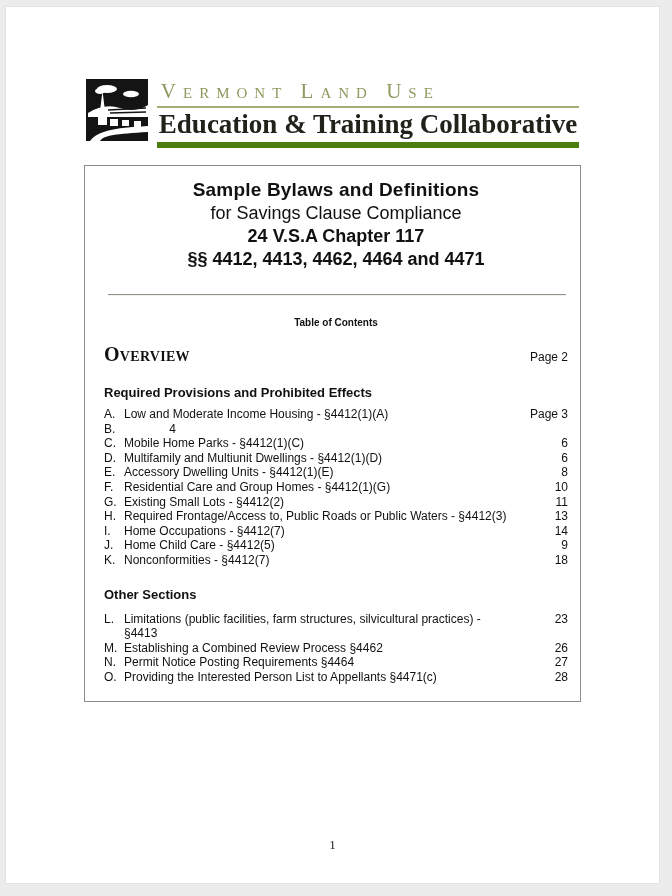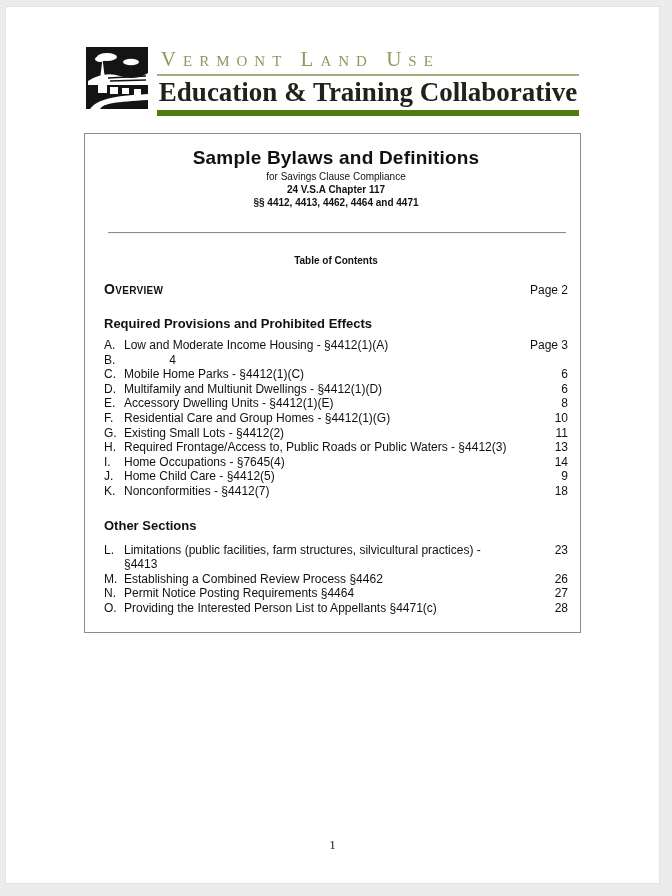--- a/index.html
+++ b/index.html
@@ -13,21 +13,21 @@
   .sheet {
     position: absolute;
     left: 5px; top: 6px;
     width: 655px; height: 878px;
     background: #ffffff;
     border: 1px solid #e3e3e3;
   }
 
   
   .logo-row {
-    margin-top: 40px;
+    margin-top: 72px;
     display: flex;
     justify-content: center;
     align-items: stretch;
     gap: 9px;
   }
   .logo-mark {
     width: 62px; height: 62px;
     background: #141414;
     flex: 0 0 auto;
   }
@@ -67,21 +67,21 @@
     border: 1px solid #8c8c8c;
     padding: 13px 12px 16px 19px;
     background: #fff;
   }
   .title-block { text-align: center; }
   .doc-title {
     font-size: 19px;
     font-weight: bold;
     letter-spacing: 0.2px;
   }
-  .doc-sub { font-size: 10px; margin-top: 2px; }
+  .doc-sub { font-size: 18px; margin-top: 2px; }
   .doc-sub.bold { font-weight: bold; }
 
   .rule {
     height: 2px;
     margin: 24px 2px 21px 4px;
     border-top: 1px solid #8f8f8a;
     border-bottom: 1px solid #f2f2ef;
     background: #d8d8d2;
   }
 
@@ -92,23 +92,24 @@
   }
 
   .overview-row {
     display: flex;
     margin-top: 15px;
     align-items: baseline;
   }
   .overview-label {
     font-weight: bold;
     font-variant: small-caps;
-    font-size: 14px;
+    font-size: 20px;
     letter-spacing: 0.3px;
     flex: 1;
+    font-family: Liberation Serif, serif;
   }
   .overview-page { font-size: 12px; }
 
   .section-heading {
     font-weight: bold;
     font-size: 13px;
     margin-top: 19px;
   }
   .toc-list { margin-top: 7px; }
   .toc-list.other { margin-top: 10px; }
@@ -224,21 +225,21 @@
         <span class="toc-text">Existing Small Lots - §4412(2)</span>
         <span class="toc-page">11</span>
       </div>
       <div class="toc-row">
         <span class="toc-letter">H.</span>
         <span class="toc-text">Required Frontage/Access to, Public Roads or Public Waters - §4412(3)</span>
         <span class="toc-page">13</span>
       </div>
       <div class="toc-row">
         <span class="toc-letter">I.</span>
-        <span class="toc-text">Home Occupations - §7645(4)</span>
+        <span class="toc-text">Home Occupations - §4412(7)</span>
         <span class="toc-page">14</span>
       </div>
       <div class="toc-row">
         <span class="toc-letter">J.</span>
         <span class="toc-text">Home Child Care - §4412(5)</span>
         <span class="toc-page">9</span>
       </div>
       <div class="toc-row">
         <span class="toc-letter">K.</span>
         <span class="toc-text">Nonconformities - §4412(7)</span>

